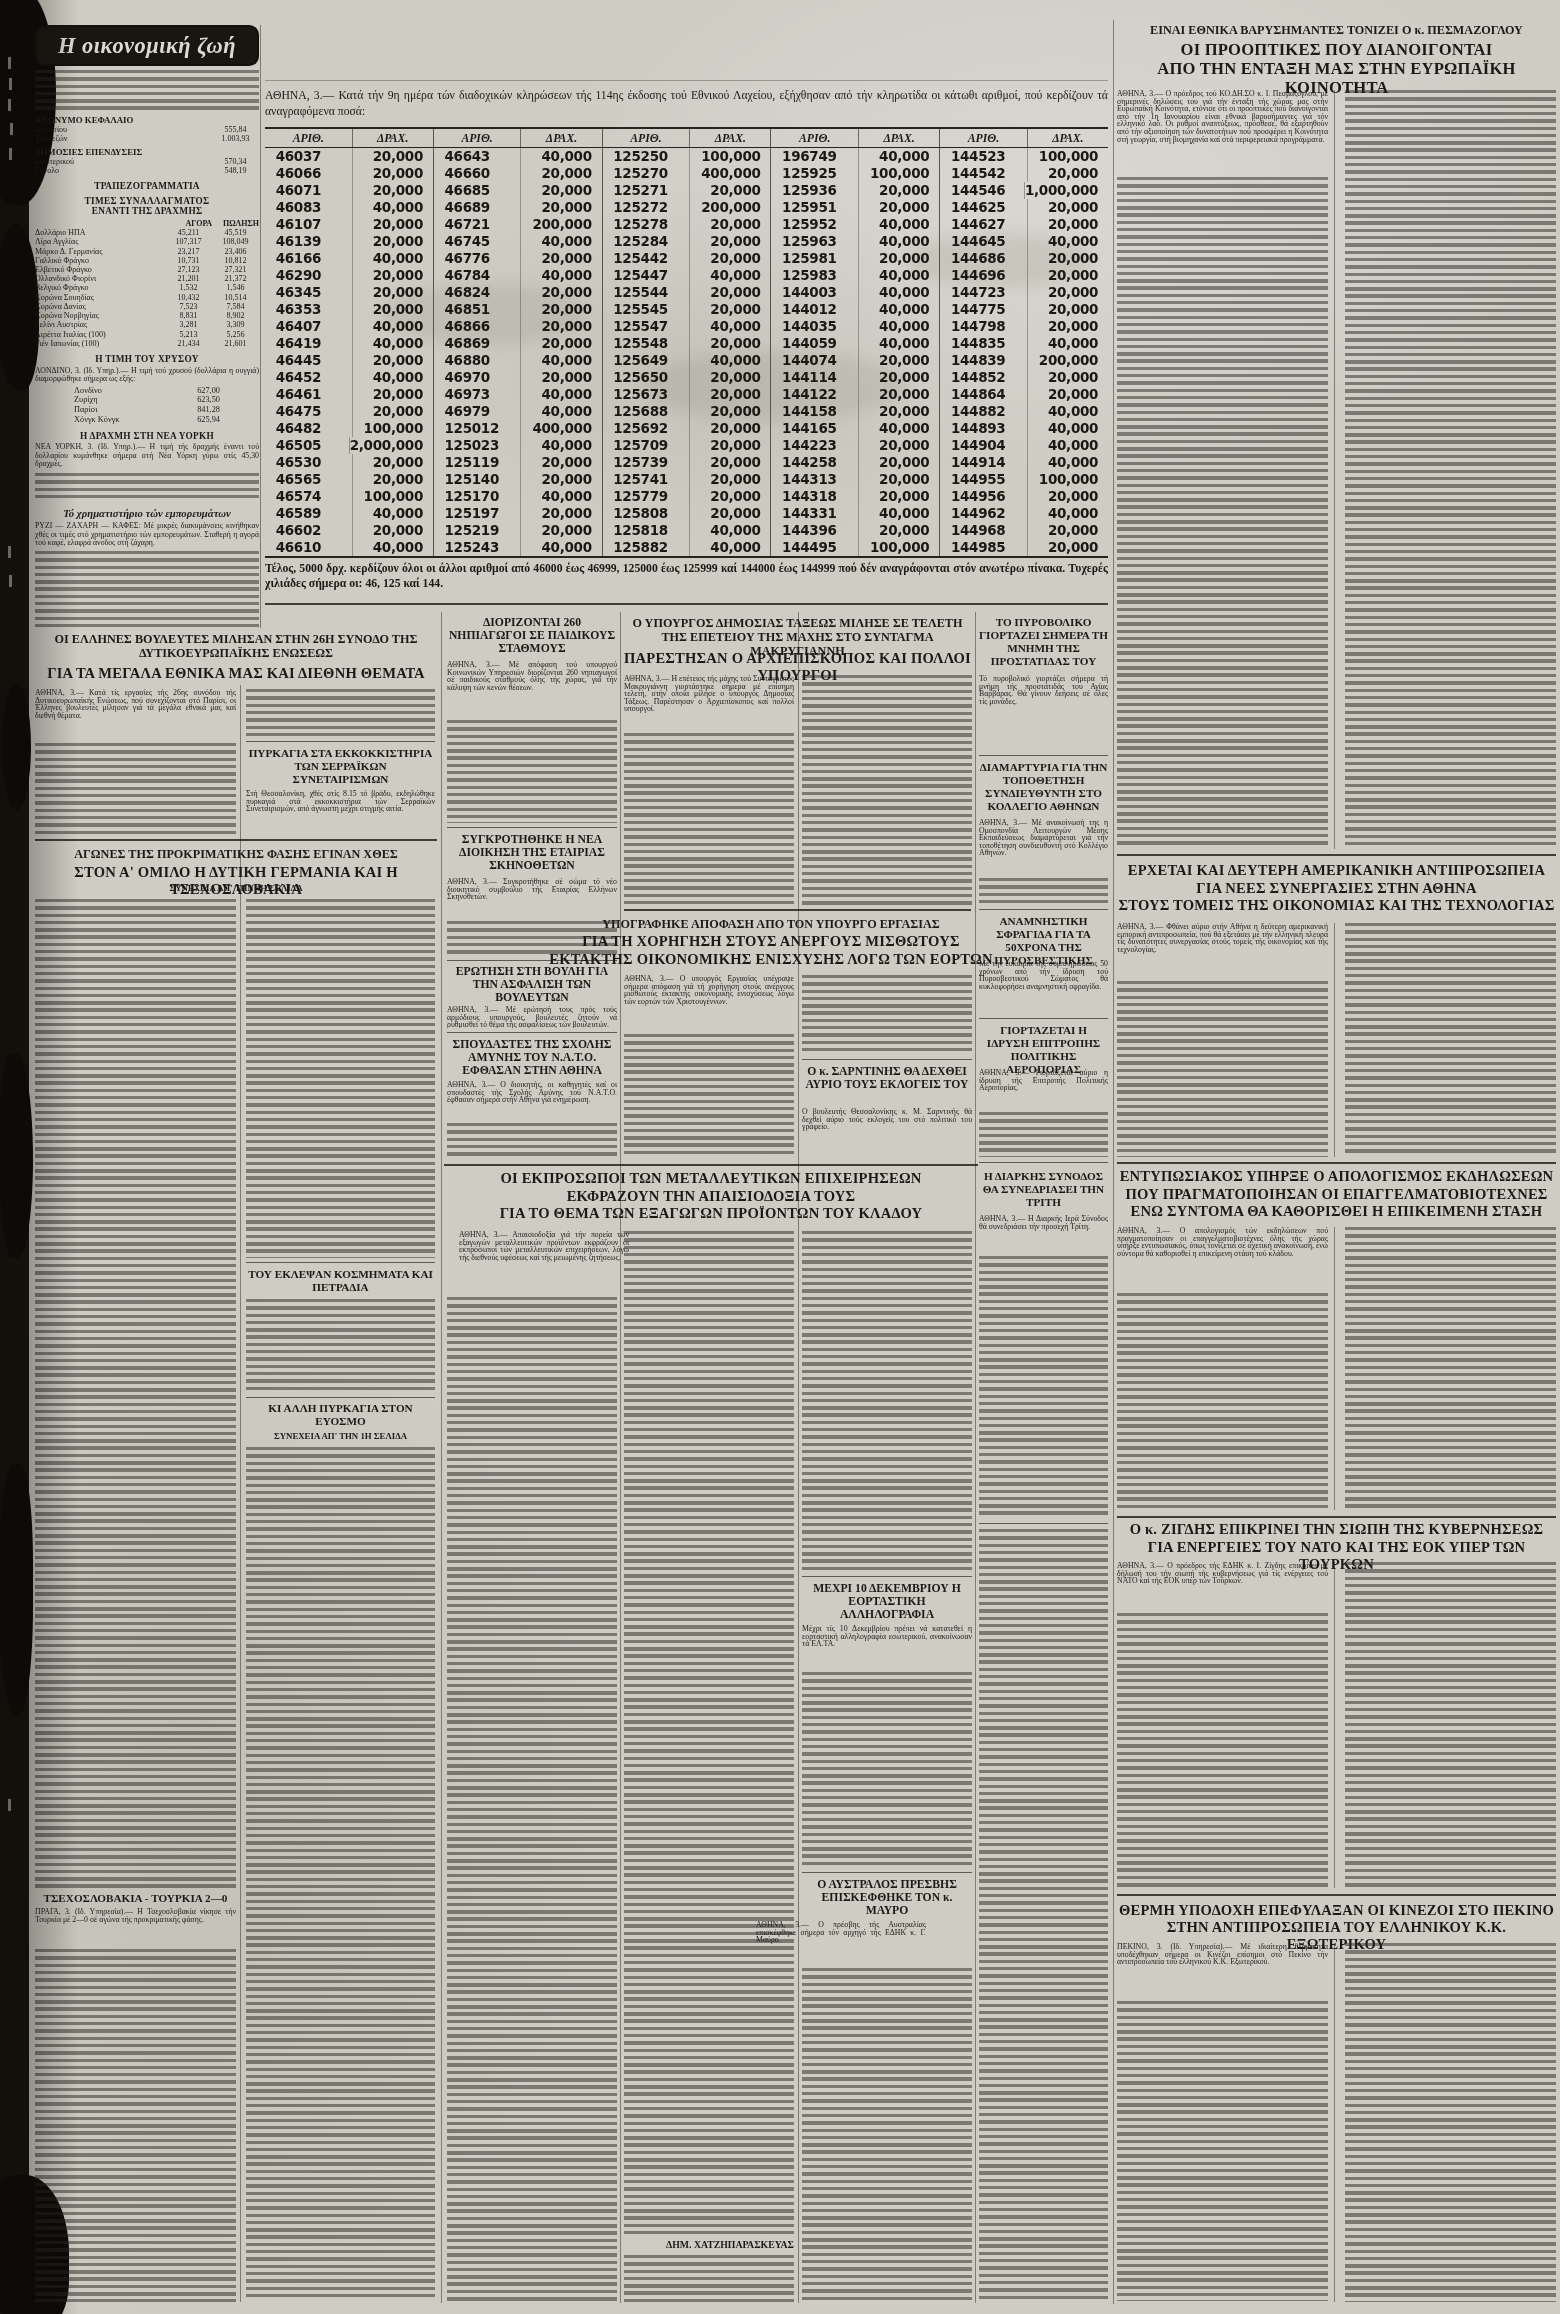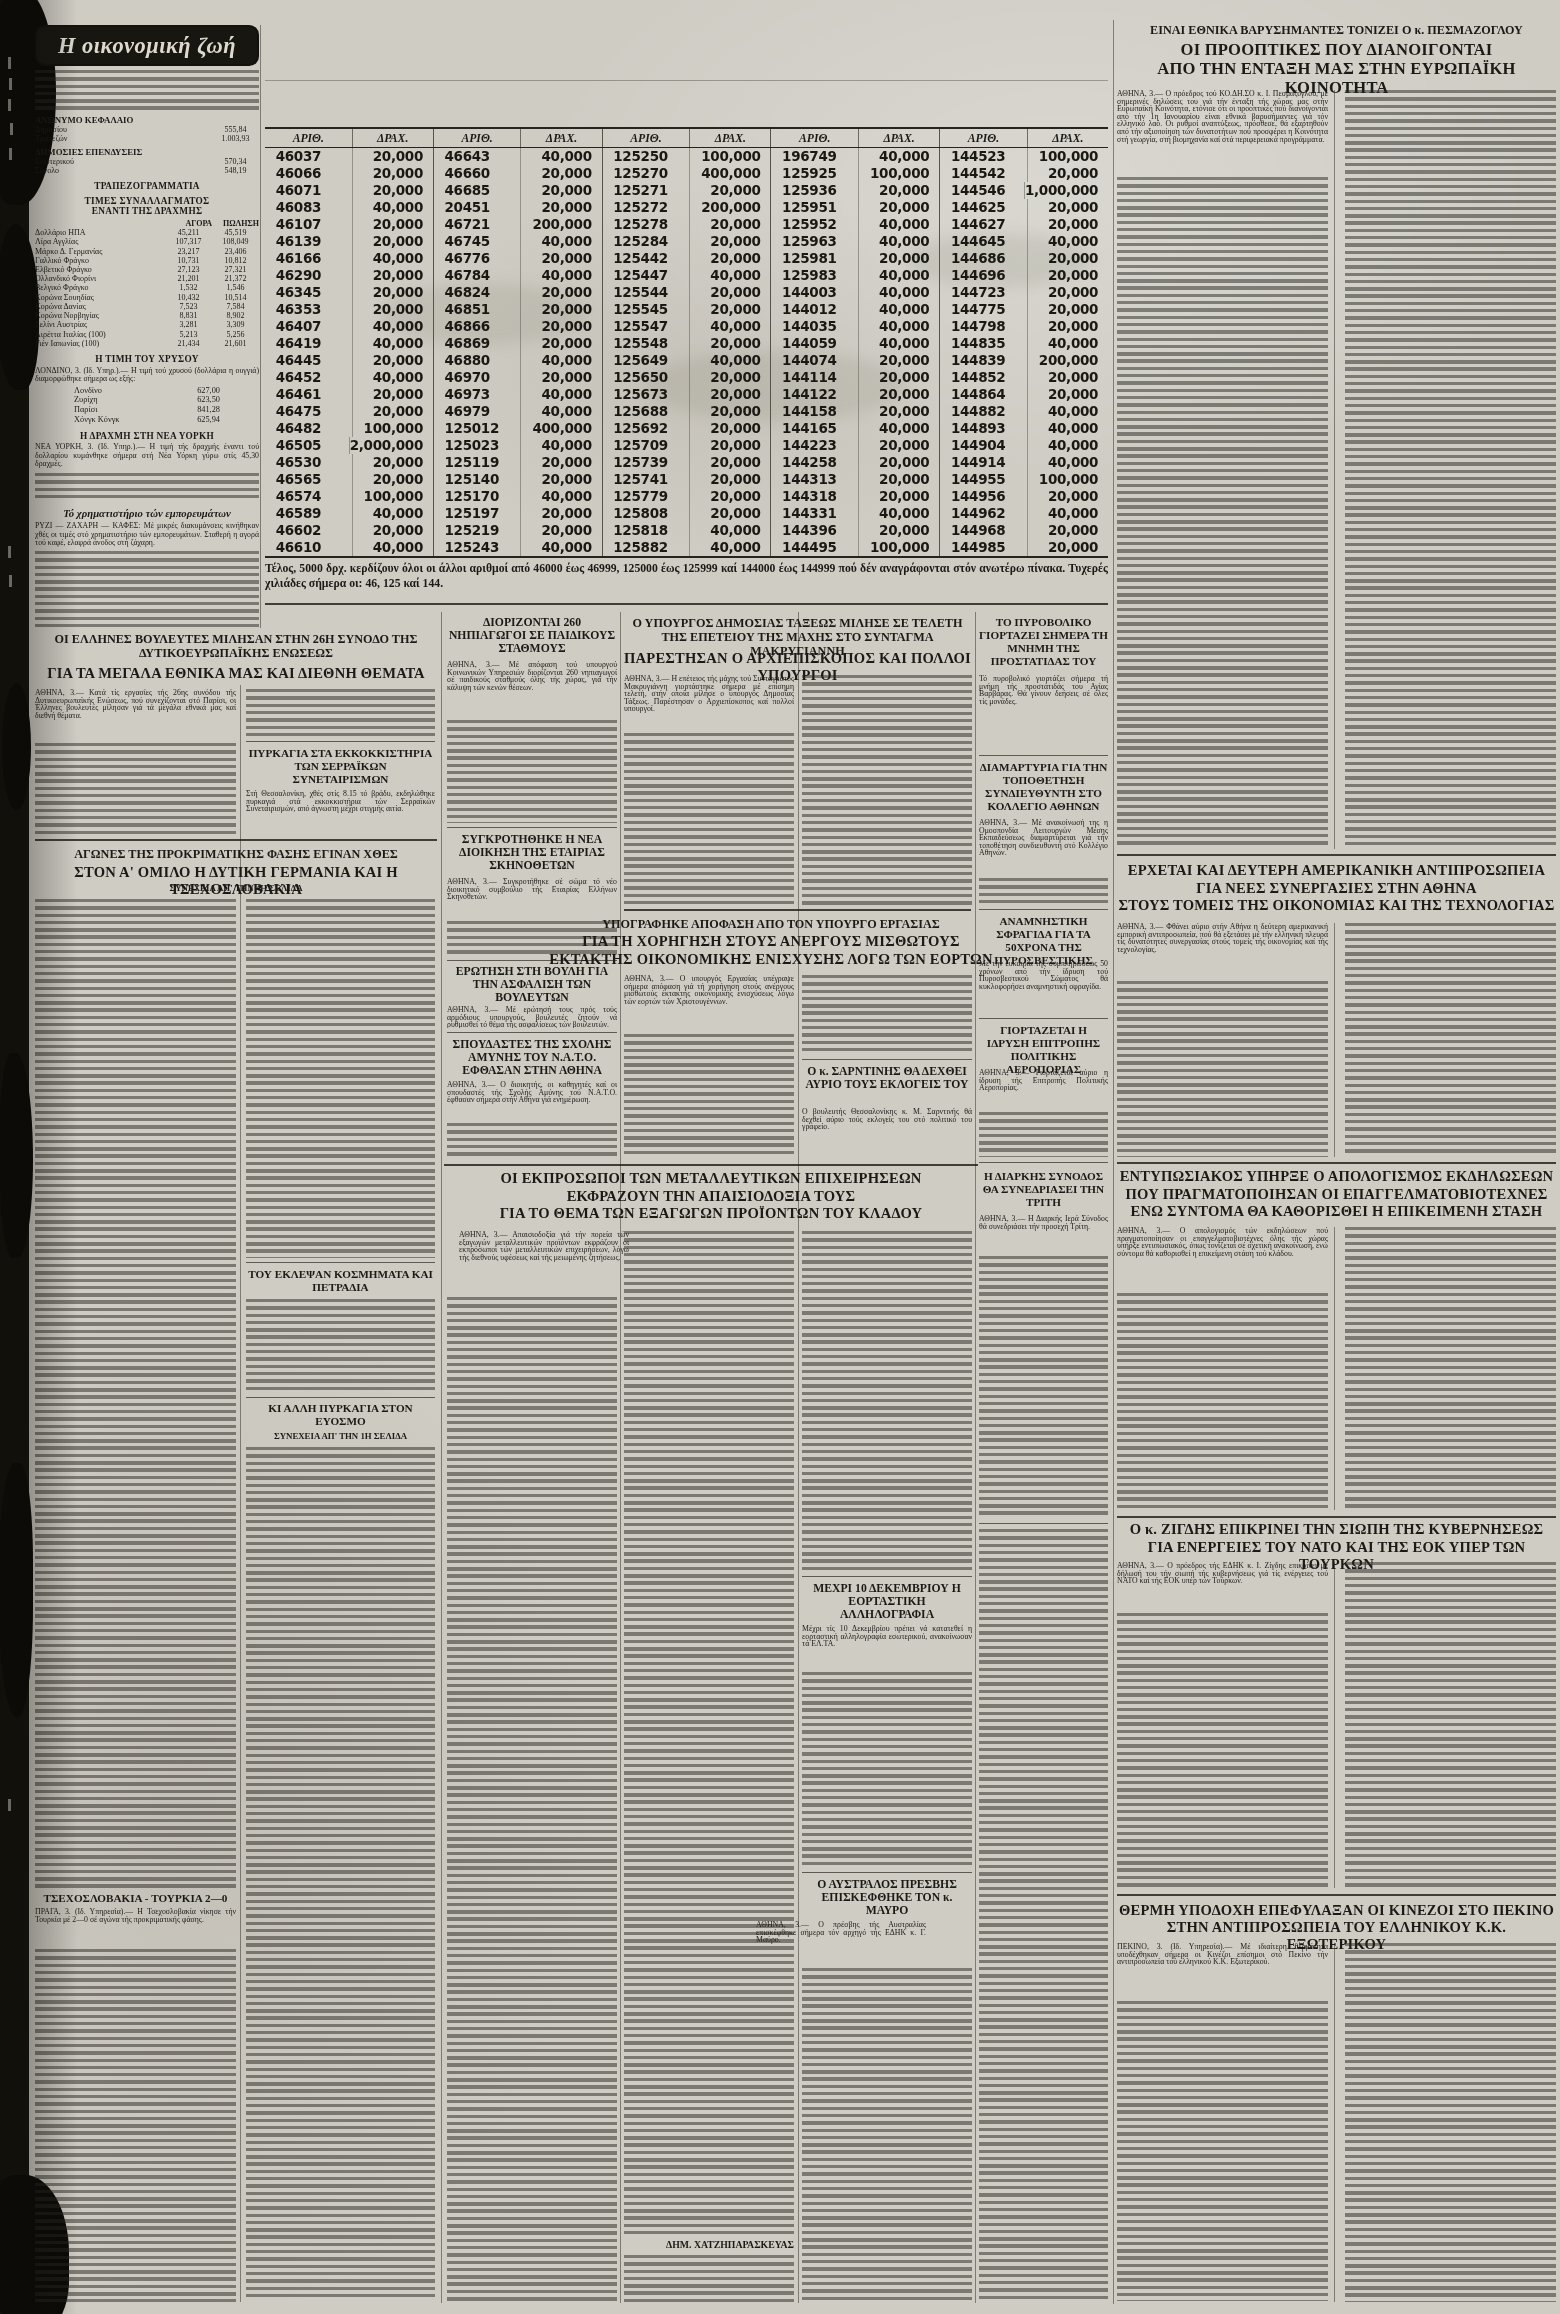--- a/index.html
+++ b/index.html
@@ -213,20 +213,21 @@
       </div>
     <div class="e-h">Η ΔΡΑΧΜΗ ΣΤΗ ΝΕΑ ΥΟΡΚΗ</div>
     <div class="small">ΝΕΑ ΥΟΡΚΗ, 3. (Ιδ. Υπηρ.).— Η τιμή τής δραχμής έναντι τού δολλαρίου κυμάνθηκε σήμερα στή Νέα Υόρκη γύρω στίς 45,30 δραχμές.</div>
     <div class="sim" style="height:29px;margin-top:3.9px;"></div>
     <div class="e-hi">Τό χρηματιστήριο τών εμπορευμάτων</div>
     <div class="small">ΡΥΖΙ — ΖΑΧΑΡΗ — ΚΑΦΕΣ: Μέ μικρές διακυμάνσεις κινήθηκαν χθές οι τιμές στό χρηματιστήριο τών εμπορευμάτων. Σταθερή η αγορά τού καφέ, ελαφρά άνοδος στή ζάχαρη.</div>
     <div class="sim" style="height:76px;margin-top:3.9px;"></div>
   </div>
 
   <div class="hr" style="left:265px;top:80px;width:843px;opacity:.5;"></div>
+  <div class="abs intro" style="left:265px;top:88px;width:843px;height:35px;">ΑΘΗΝΑ, 3.— Κατά τήν 9η ημέρα τών διαδοχικών κληρώσεων τής 114ης έκδοσης τού Εθνικού Λαχείου, εξήχθησαν από τήν κληρωτίδα οι κάτωθι αριθμοί, πού κερδίζουν τά αναγραφόμενα ποσά:</div>
 
   <div class="abs" style="left:265px;top:127px;width:843px;">
     <div class="lot-h">
       <div class="lot-hg">
         <div class="lot-hc n">ΑΡΙΘ.</div>
         <div class="lot-hc a">ΔΡΑΧ.</div>
       </div>
       <div class="lot-hg">
         <div class="lot-hc n">ΑΡΙΘ.</div>
         <div class="lot-hc a">ΔΡΑΧ.</div>
@@ -350,21 +351,21 @@
           </div>
           <div class="lrow">
             <span class="num">46660</span>
             <span class="prz">20,000</span>
           </div>
           <div class="lrow">
             <span class="num">46685</span>
             <span class="prz">20,000</span>
           </div>
           <div class="lrow">
-            <span class="num">20451</span>
+            <span class="num">46689</span>
             <span class="prz">20,000</span>
           </div>
           <div class="lrow">
             <span class="num">46721</span>
             <span class="prz">200,000</span>
           </div>
           <div class="lrow">
             <span class="num">46745</span>
             <span class="prz">40,000</span>
           </div>

